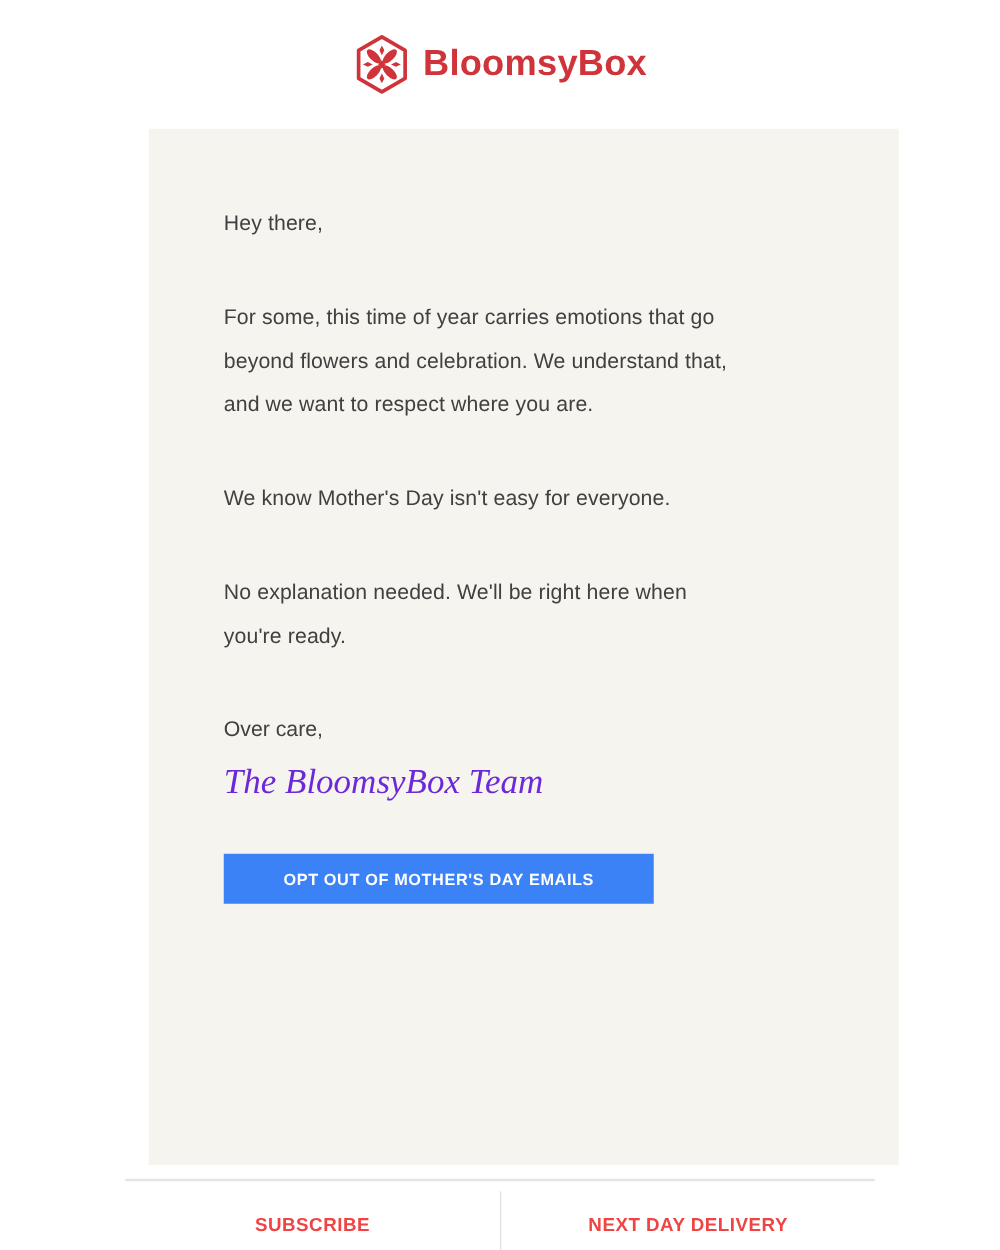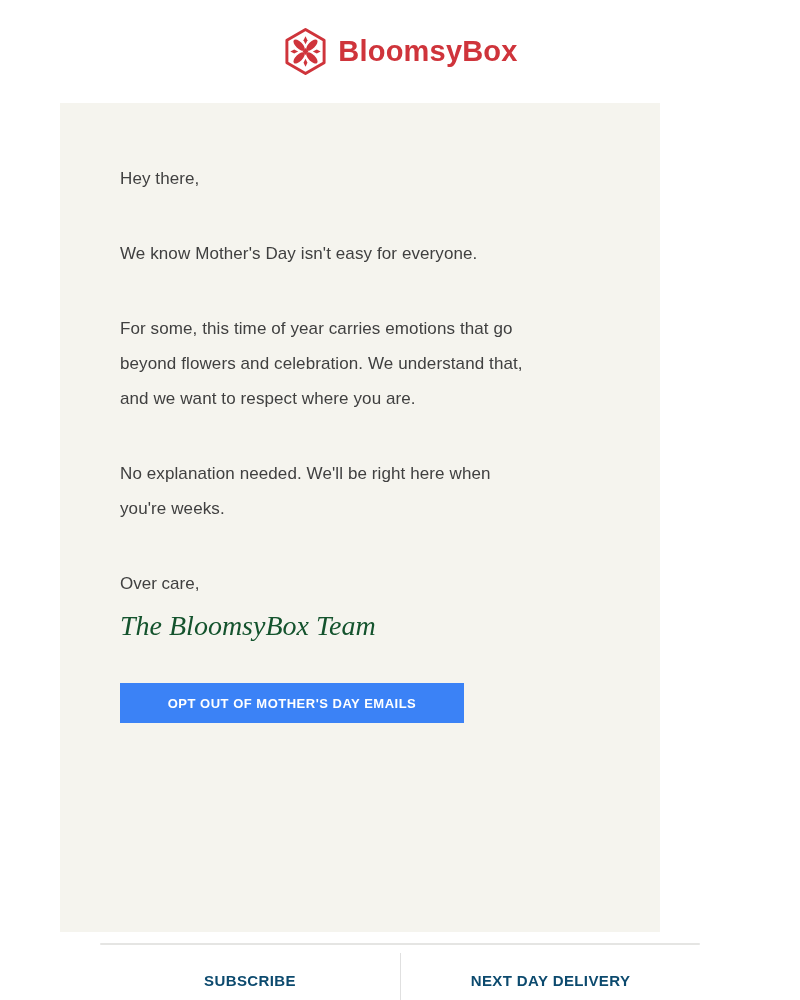--- a/index.html
+++ b/index.html
@@ -31,21 +31,21 @@
   .logo-icon { width: 47px; height: 49px; display: block; }
   .logo-text {
     font-size: 29px;
     font-weight: bold;
     color: #cf343b;
     letter-spacing: 0.2px;
   }
 
   
   .card {
-    margin: 0 60px;
+    margin: 0 119px;
     width: 600px;
     height: 829px;
     background: #f5f4ee;
     padding: 58px 60px 0 60px;
   }
   .para {
     font-size: 17px;
     line-height: 35px;
     color: #404040;
     letter-spacing: 0.1px;
@@ -56,21 +56,21 @@
     font-size: 17px;
     line-height: 35px;
     color: #404040;
     margin-bottom: 6px;
   }
   .signature {
     font-family: "Liberation Serif", serif;
     font-style: italic;
     font-size: 28px;
     line-height: 38px;
-    color: #14532d;
+    color: #6d28d9;
     margin-bottom: 38px;
   }
   .optout-btn {
     display: block;
     width: 344px;
     height: 40px;
     border: none;
     background: #3b82f6;
     color: #ffffff;
     font-family: "Liberation Sans", sans-serif;
@@ -101,21 +101,21 @@
     width: 300px;
     display: flex;
     align-items: center;
     justify-content: center;
     padding-top: 14px;
   }
   .footer-col.right { border-left: 1px solid #e0e0e0; margin-top: 8px; padding-top: 6px; }
   .footer-link {
     font-size: 15px;
     font-weight: bold;
-    color: #0c4a6e;
+    color: #ef4444;
     letter-spacing: 0.4px;
     text-decoration: none;
     cursor: pointer;
   }
 </style>
 </head>
 <body>
 
 <div class="page">
 
@@ -136,26 +136,26 @@
           <path d="M31.5 25 L35.5 23 L39.5 25 L35.5 27 Z"></path>
           <path d="M24 21.5 L27 25 L24 28.5 L21 25 Z"></path>
         </g>
       </svg>
       <span class="logo-text">BloomsyBox</span>
     </a>
   </div>
 
   <div class="card">
     <p class="para">Hey there,</p>
-    <p class="para">We know Mother's Day isn't easy for everyone.</p>
     <p class="para">For some, this time of year carries emotions that go
 beyond flowers and celebration. We understand that,
 and we want to respect where you are.</p>
+    <p class="para">We know Mother's Day isn't easy for everyone.</p>
     <p class="para">No explanation needed. We'll be right here when
-you're weeks.</p>
+you're ready.</p>
     <p class="signoff">Over care,</p>
     <p class="signature">The BloomsyBox Team</p>
     <button class="optout-btn">OPT OUT OF MOTHER'S DAY EMAILS</button>
   </div>
 
   <div class="footer-divider"></div>
   <div class="footer">
     <div class="footer-col">
       <a class="footer-link">SUBSCRIBE</a>
     </div>

